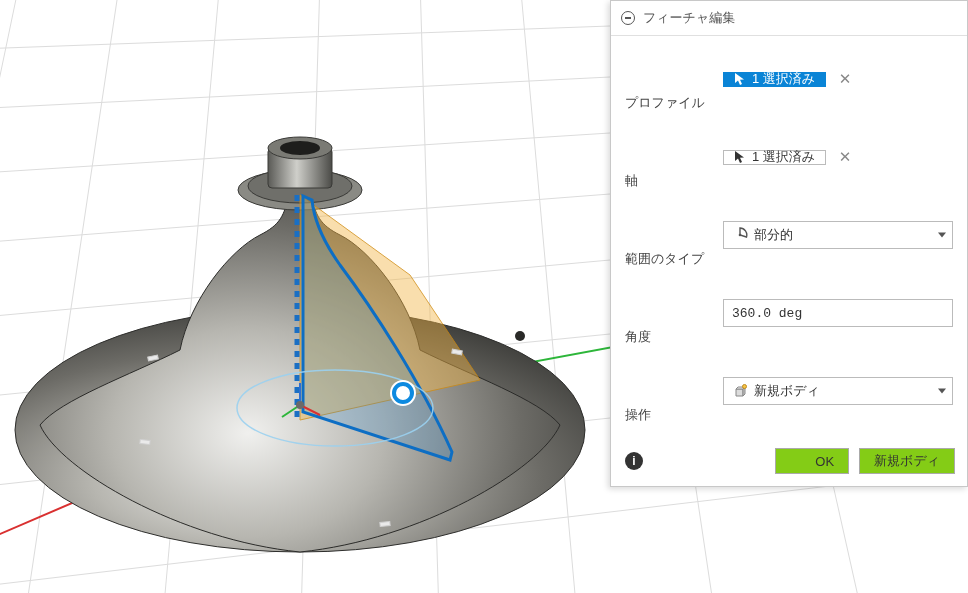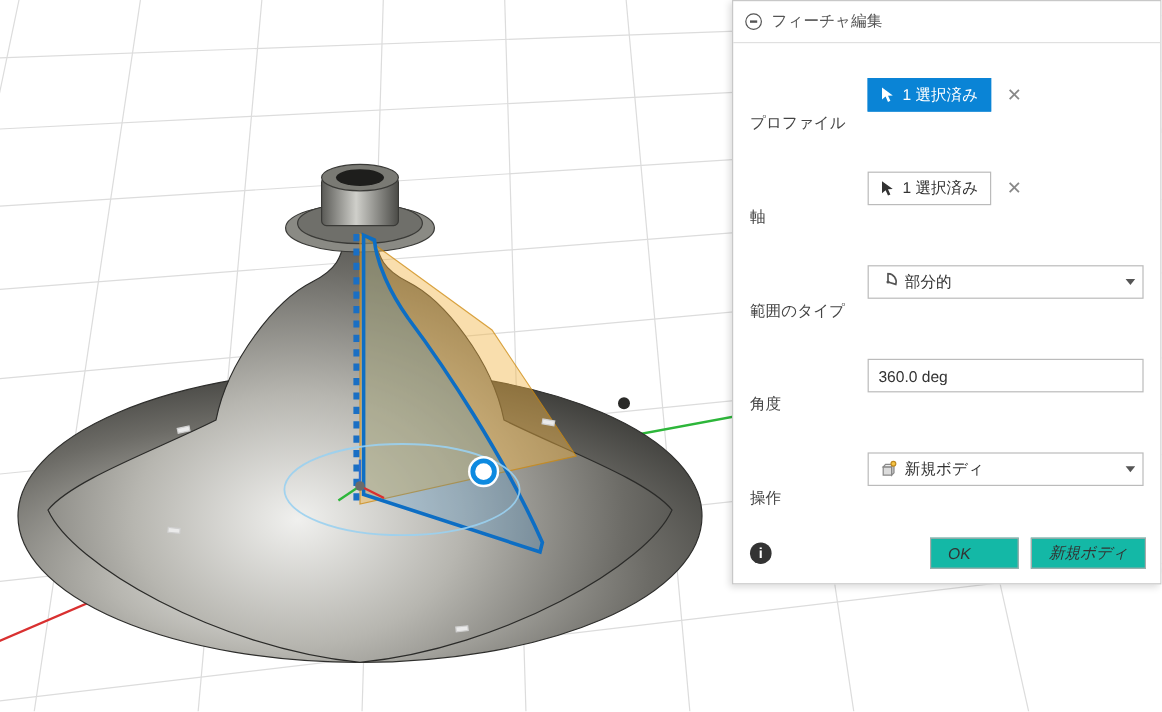--- a/index.html
+++ b/index.html
@@ -42,21 +42,21 @@
   .row {
     display: flex; align-items: center;
     padding: 6px 14px;
     min-height: 38px;
     gap: 10px;
   }
   .row-label { width: 88px; color:#444;margin-top:48px; }
   .row-control { flex: 1; display:flex; align-items:center; gap:6px; }
 
   .sel-chip {
-    height: 28px; display:flex; align-items:center; gap:6px;
+    height: 15px; display:flex; align-items:center; gap:6px;
     padding: 0 10px; border:1px solid #0a84d6; background:#0a84d6; color:#fff;
     cursor: pointer; white-space: nowrap;
   }
   .sel-chip.neutral { background:#fff; color:#333; border-color:#bbb; }
   .sel-chip .ptr { width:12px; height:14px; }
   .clear-x {
     width:26px; height:26px; display:flex; align-items:center; justify-content:center;
     color:#888; cursor:pointer; font-size:15px;
   }
 
@@ -67,38 +67,38 @@
 
   .combo, .textfield {
     flex:1; height:28px; border:1px solid #bbb; background:#fff;
     display:flex; align-items:center; padding:0 8px; gap:6px; cursor:pointer;
     position:relative;
   }
   .combo .caret {
     position:absolute; right:6px; top:50%; transform:translateY(-50%);
     width:0;height:0;border-left:4px solid transparent;border-right:4px solid transparent;border-top:5px solid #555;
   }
-  .textfield { cursor:text; }
+  .textfield { cursor:text;font-family:Liberation Mono, monospace; }
   .textfield input { border:none; outline:none; width:100%; font:inherit; color:#333; background:transparent; }
 
   .icon16 { width:16px; height:16px; flex-shrink:0; }
 
   .panel-footer {
     display:flex; align-items:center; justify-content:space-between;
     padding: 8px 12px 12px 14px; gap:10px;
   }
   .info-btn {
     width:18px;height:18px;border-radius:50%;background:#333;color:#fff;
     display:flex;align-items:center;justify-content:center;font-weight:bold;font-size:12px;cursor:pointer;
   }
   .footer-buttons { display:flex; gap:10px; }
   .btn {
     min-width:74px; height:26px; padding:0 14px;
-    border:1px solid #aaa; background:#14b8a6; color:#333;
-    display:flex;align-items:center;justify-content:flex-start; cursor:pointer;font-style:italic;
+    border:1px solid #aaa; background:#84cc16; color:#333;
+    display:flex;align-items:center;justify-content:flex-end; cursor:pointer;
   }
 
   
   .pivot-dot {
     position:absolute; width:22px; height:22px; border-radius:50%;
     background:#fff; border:4px solid #0d8ae0;
     box-shadow:0 0 0 2px #fff;
   }
 </style>
 </head>

